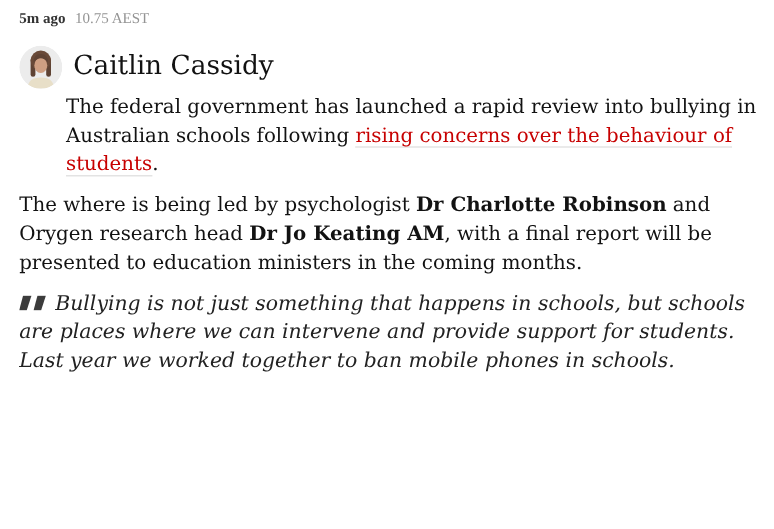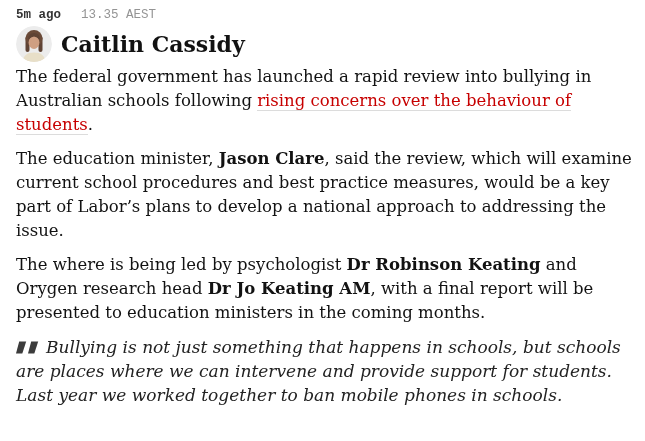--- a/index.html
+++ b/index.html
@@ -17,38 +17,37 @@
     height: 441px;
     overflow: hidden;
     background: #ffffff;
   }
   .post {
     padding: 5px 12px 0 16px;
   }
   .meta-row {
     display: flex;
     align-items: baseline;
-    gap: 20px;
-    font-family: Liberation Mono, monospace;
+    gap: 8px;
+    font-family: Liberation Serif, serif;
     font-size: 12.5px;
     margin-top: 3px;
   }
   .time-ago {
     font-weight: 700;
     color: #333333;
   }
   .timestamp {
     color: var(--timestamp-gray, #949494);
   }
   .author-row {
     display: flex;
     align-items: center;
     gap: 9px;
-    margin: 4px 0 1px 0;
-    font-weight: bold;
+    margin: 15px 0 1px 0;
   }
   .avatar {
     width: 36px;
     height: 36px;
     border-radius: 50%;
     overflow: hidden;
     flex: 0 0 36px;
     display: block;
   }
   .author-name {
@@ -58,21 +57,21 @@
     line-height: 1.2;
   }
   p.body {
     font-family: "DejaVu Serif", "Liberation Serif", serif;
     font-size: 16.5px;
     line-height: 24px;
     color: var(--text, #121212);
     margin: 10px 0 0 0;
     max-width: 622px;
   }
-  p.body.first { margin-top: 3px; }
+  p.body.first { margin-top: 3px; margin-left: 39px; }
   b { font-weight: 700; }
   a.article-link {
     color: var(--link-red, #c70000);
     text-decoration: none;
     border-bottom: 1px solid var(--underline-gray, #dcdcdc);
     cursor: pointer;
   }
   blockquote.quote {
     font-family: "DejaVu Serif", "Liberation Serif", serif;
     font-style: italic;
@@ -89,21 +88,21 @@
     transform: translateY(1px);
   }
 </style>
 </head>
 <body>
 
 <div class="post">
 
   <div class="meta-row">
     <span class="time-ago">5m ago</span>
-    <span class="timestamp">13.35 AEST</span>
+    <span class="timestamp">10.75 AEST</span>
   </div>
 
   <div class="author-row">
     <span class="avatar">
       <svg width="36" height="36" viewBox="0 0 36 36" xmlns="http://www.w3.org/2000/svg">
         <defs>
             <clipPath id="avclip">
               <circle cx="18" cy="18" r="18"></circle>
             </clipPath>
           </defs>
@@ -116,23 +115,22 @@
           <path d="M12 14 Q12 7 18 7 Q24 7 24 14 Q21 10.5 18 10.5 Q15 10.5 12 14 Z" fill="#5f4334"></path>
           <path d="M7 36 Q7 26.5 18 26.5 Q29 26.5 29 36 Z" fill="#e8dfc8"></path>
         </g>
       </svg>
     </span>
     <span class="author-name">Caitlin Cassidy</span>
   </div>
 
   <p class="body first"><span>The federal government has launched a rapid review into bullying in Australian schools following </span><a class="article-link" href="#">rising concerns over the behaviour of students</a><span>.</span></p>
 
-  <p class="body"><span>The education minister, </span><b>Jason Clare</b><span>, said the review, which will examine current school procedures and best practice measures, would be a key part of Labor’s plans to develop a national approach to addressing the issue.</span></p>
 
-  <p class="body"><span>The where is being led by psychologist </span><b>Dr Robinson Keating</b><span> and Orygen research head </span><b>Dr Jo Keating AM</b><span>, with a final report will be presented to education ministers in the coming months.</span></p>
+  <p class="body"><span>The where is being led by psychologist </span><b>Dr Charlotte Robinson</b><span> and Orygen research head </span><b>Dr Jo Keating AM</b><span>, with a final report will be presented to education ministers in the coming months.</span></p>
 
 
   <blockquote class="quote"><span class="qicon"><svg width="23" height="13" viewBox="0 0 23 13" xmlns="http://www.w3.org/2000/svg">
           <path d="M3.2 0.5 H10.2 L6.3 12.5 H0 Z" fill="#3c3c3c"></path>
           <path d="M15.2 0.5 H22.2 L18.3 12.5 H12 Z" fill="#3c3c3c"></path>
         </svg></span><span>Bullying is not just something that happens in schools, but schools are places where we can intervene and provide support for students. Last year we worked together to ban mobile phones in schools. </span></blockquote>
 
 </div>
 
 </body></html>

